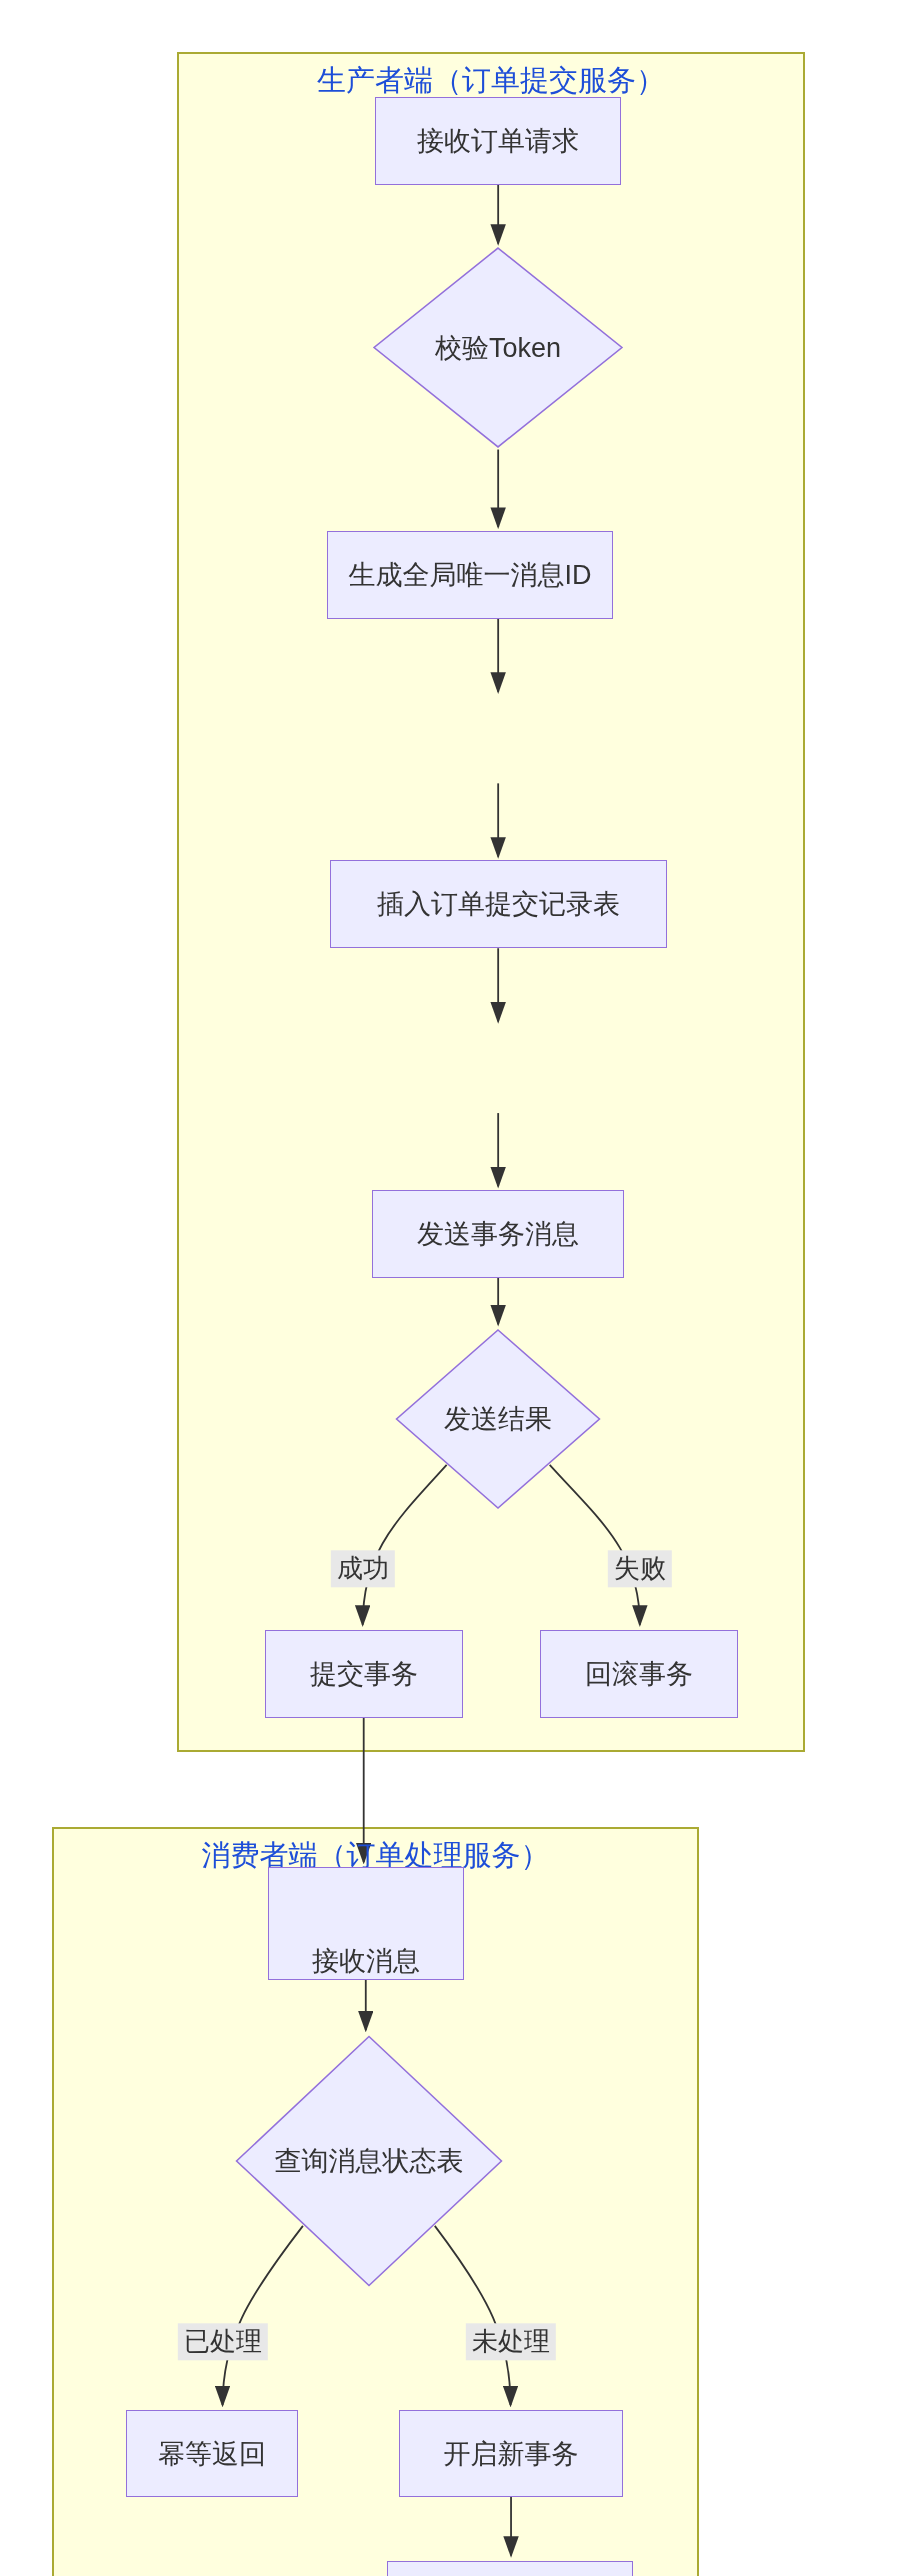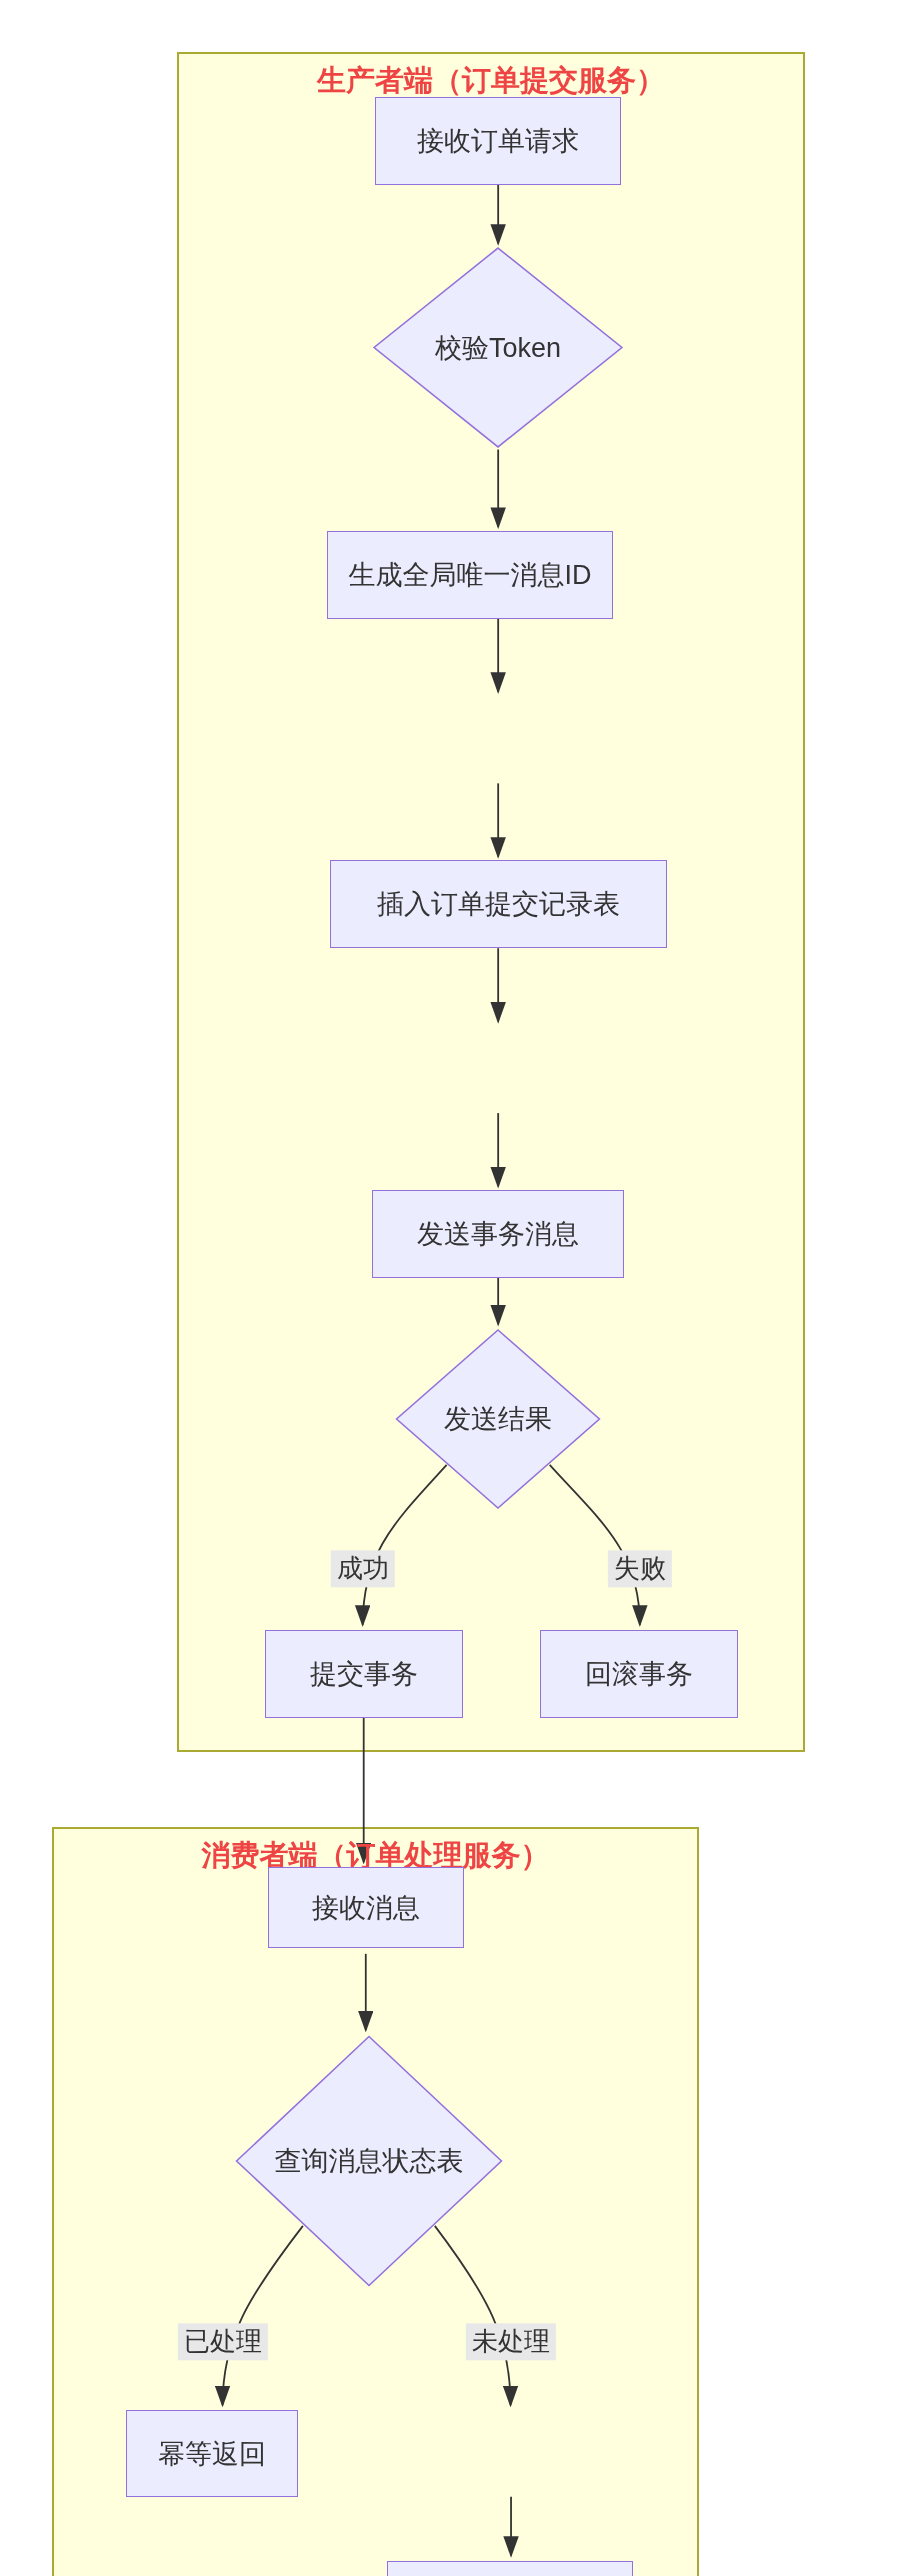--- a/index.html
+++ b/index.html
@@ -4,22 +4,22 @@
 <style>
   html,body{margin:0;padding:0;background:#ffffff;}
   .canvas{
     position:relative;width:900px;height:4072px;background:#ffffff;overflow:hidden;
     font-family:"Liberation Sans","DejaVu Sans",sans-serif;color:#333333;
   }
   .subgraph{
     position:absolute;background:#ffffde;border:2.1px solid #aaaa33;box-sizing:border-box;z-index:1;
   }
   .subgraph-title{
-    position:absolute;left:0;right:0;text-align:center;font-size:29px;font-weight:700;
-    color:#ef4444;z-index:3;
+    position:absolute;left:0;right:0;text-align:center;font-size:29px;font-weight:400;
+    color:#1d4ed8;z-index:3;
   }
   .edges{position:absolute;left:0;top:0;z-index:2;}
   .node{position:absolute;display:flex;align-items:center;justify-content:center;z-index:3;box-sizing:border-box;}
   .node.rect{background:#ececff;border:1.5px solid #9370db;}
   .node.diamond{background:transparent;border:none;}
   .dshape{position:absolute;left:0;top:0;width:100%;height:100%;}
   .dshape polygon{fill:#ececff;stroke:#9370db;stroke-width:3px;}
   .nlabel{position:relative;font-size:27px;color:#333333;white-space:nowrap;z-index:2;}
   .edge-label{
     position:absolute;transform:translate(-50%,-50%);background:#e8e8e8;color:#333333;
@@ -93,31 +93,34 @@
       </svg>
     <span class="nlabel">发送结果</span>
   </div>
   <div class="node rect" style="left:265px;top:1630px;width:198px;height:88px;">
     <span class="nlabel">提交事务</span>
   </div>
   <div class="node rect" style="left:540px;top:1630px;width:198px;height:88px;">
     <span class="nlabel">回滚事务</span>
   </div>
 
-  <div class="node rect" style="left:268px;top:1867px;width:196px;height:81px;">
+  <div class="node rect" style="left:268px;top:1867px;width:196px;height:113px;align-items:flex-end;">
     <span class="nlabel">接收消息</span>
   </div>
   <div class="node diamond" style="left:235px;top:2035px;width:268px;height:252px;">
     <svg class="dshape" viewBox="0 0 520 490" preserveAspectRatio="none">
         <polygon points="260,3 517,245 260,487 3,245"></polygon>
       </svg>
     <span class="nlabel">查询消息状态表</span>
   </div>
   <div class="node rect" style="left:126px;top:2410px;width:172px;height:87px;">
     <span class="nlabel">幂等返回</span>
+  </div>
+  <div class="node rect" style="left:399px;top:2410px;width:224px;height:87px;">
+    <span class="nlabel">开启新事务</span>
   </div>
   <div class="node rect" style="left:387px;top:2561px;width:246px;height:87px;">
     
   </div>
 
   <div class="edge-label" style="left:363px;top:1569px;">成功</div>
   <div class="edge-label" style="left:640px;top:1569px;">失败</div>
   <div class="edge-label" style="left:223px;top:2342px;">已处理</div>
   <div class="edge-label" style="left:511px;top:2342px;">未处理</div>
 

